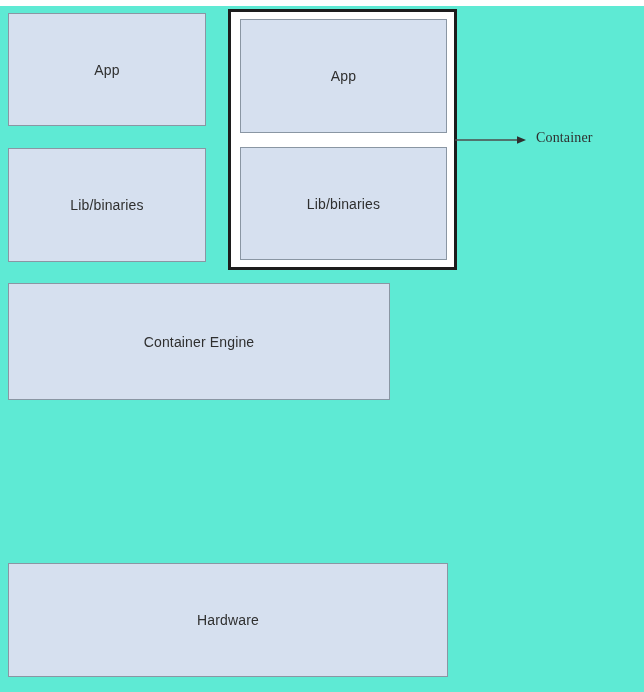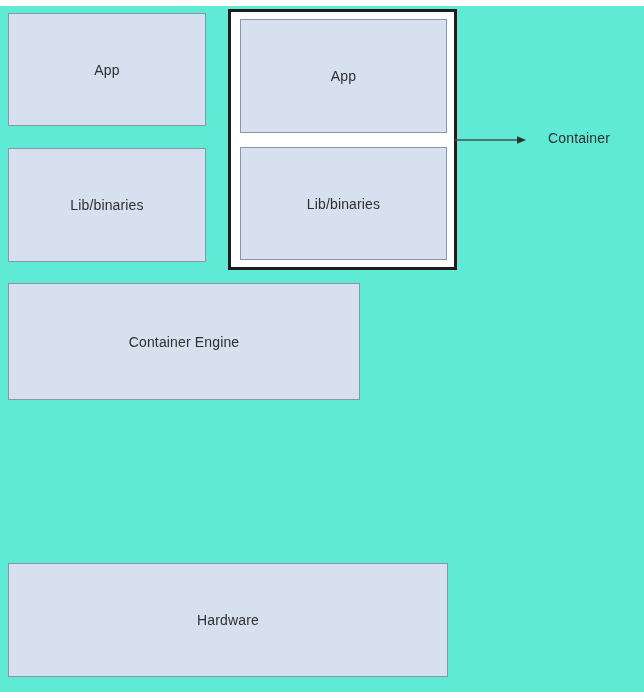--- a/index.html
+++ b/index.html
@@ -50,42 +50,43 @@
     width: 229px;
     height: 261px;
     box-sizing: border-box;
     border: 3px solid #1d1d1d;
     background: #ffffff;
   }
   .cont-app        { left: 240px; top: 13px;  width: 207px; height: 114px; }
   .cont-lib        { left: 240px; top: 141px; width: 207px; height: 113px; }
 
   
-  .engine          { left: 8px;  top: 277px; width: 352px; height: 117px; }
+  .engine          { left: 8px;  top: 277px; width: 382px; height: 117px; }
   .hostos          { left: 8px;  top: 418px; width: 440px; height: 116px; }
   .hardware        { left: 8px;  top: 557px; width: 440px; height: 114px; }
 
   
   .annotation-arrow {
     position: absolute;
     left: 455px;
     top: 120px;
     width: 75px;
     height: 28px;
     pointer-events: none;
   }
   .annotation-label {
     position: absolute;
-    left: 548px;
+    left: 536px;
     top: 123px;
     font-size: 14px;
     line-height: 18px;
     color: #2f2f2f;
     letter-spacing: 0.15px;
     white-space: nowrap;
+    font-family: Liberation Serif, serif;
   }
 </style>
 </head>
 <body>
 
 <div id="canvas">
 
   <div class="node left-app">
     <span class="node-label">App</span>
   </div>

